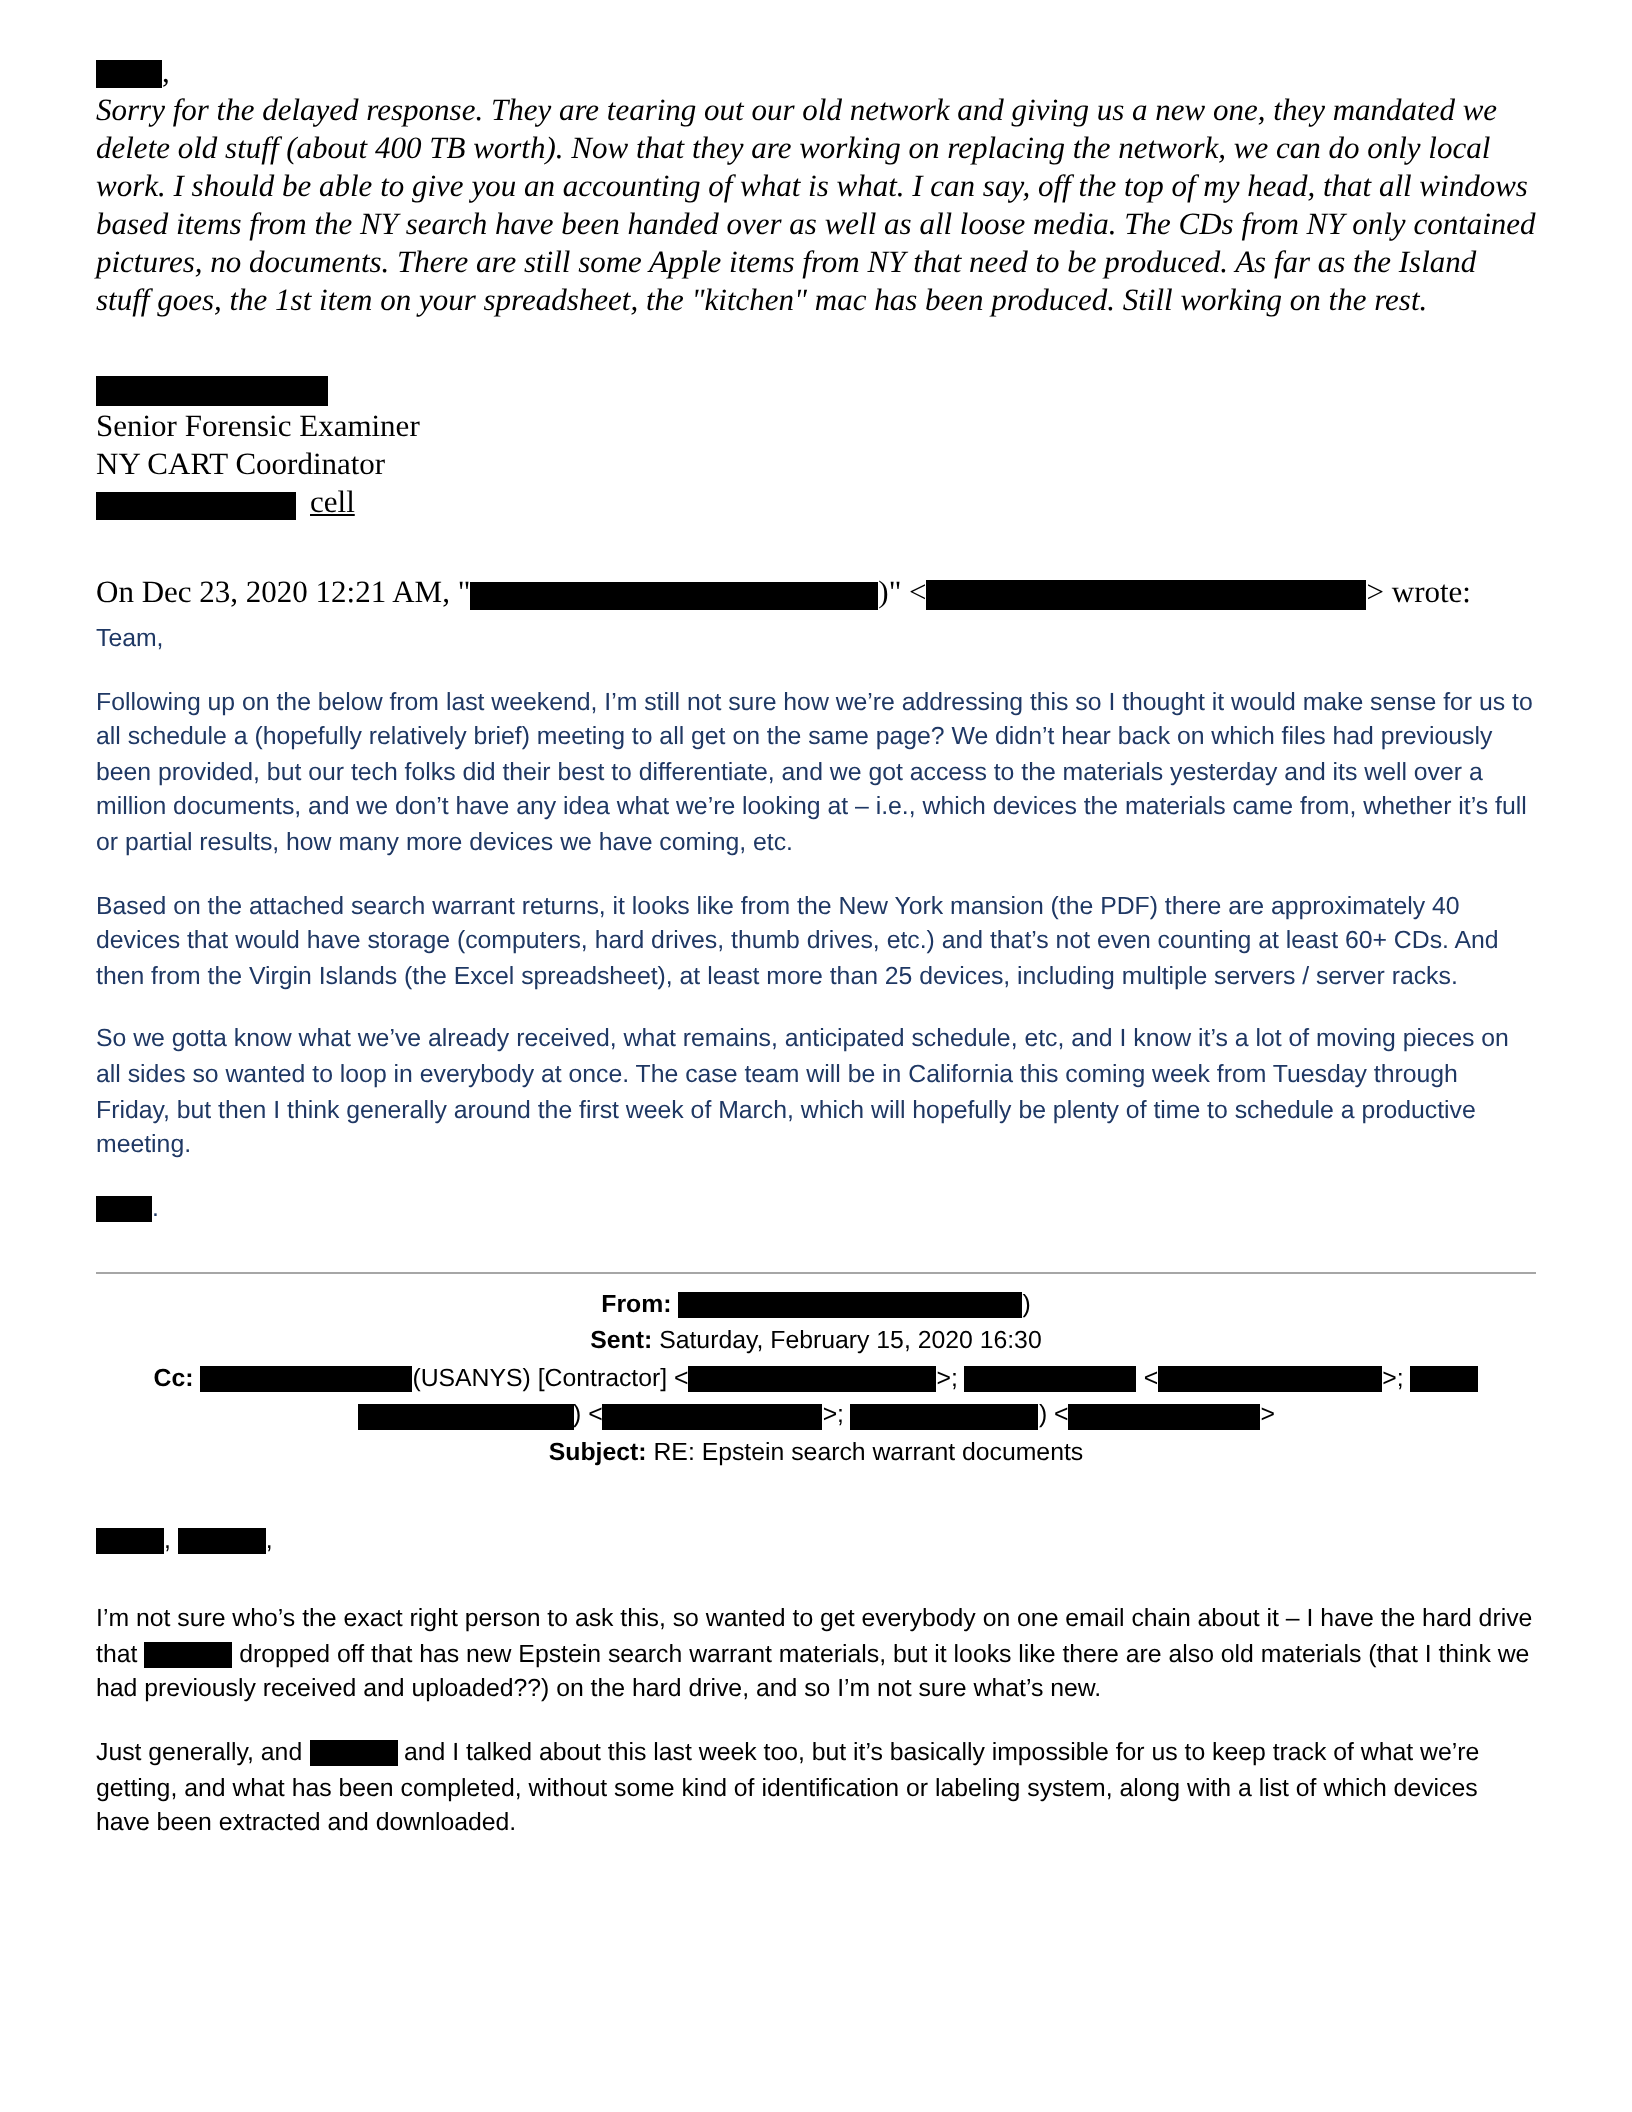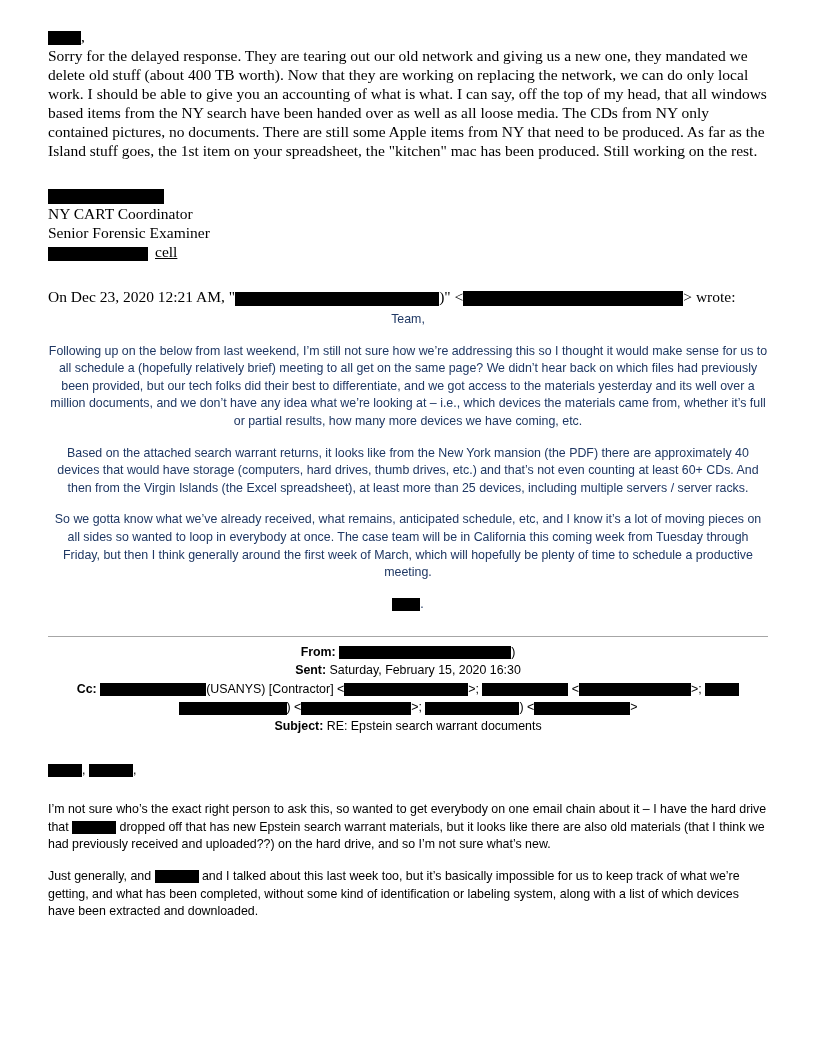--- a/index.html
+++ b/index.html
@@ -52,20 +52,21 @@
   .salutation {
     margin: 0 0 1px 0;
     height: 18px;
   }
   .salutation .redact {
     width: 33px;
     height: 14px;
   }
   .para-intro {
     margin: 0;
+    font-style: italic;
   }
   .sig-wrap {
     margin-top: 26px;
   }
   .sig-name .redact {
     width: 116px;
     height: 15px;
   }
   .sig-line {
     margin: 0;
@@ -85,21 +86,20 @@
   .onreply {
     margin-top: 26px;
     margin-bottom: 0;
     white-space: nowrap;
   }
   .onreply .r1 { width: 204px; height: 14px; }
   .onreply .r2 { width: 220px; height: 15px; }
 
   .quoted {
     margin-top: 4px;
-    text-align: center;
   }
   .quoted p {
     margin: 0 0 14px 0;
   }
   .quoted p.tight {
     margin-bottom: 0;
   }
   .q-sign .redact {
     width: 28px;
     height: 13px;
@@ -153,22 +153,22 @@
     <p class="salutation">
       <span class="redact"></span><span>,</span>
     </p>
 
     <p class="para-intro">Sorry for the delayed response. They are tearing out our old network and giving us a new one, they mandated we delete old stuff (about 400 TB worth). Now that they are working on replacing the network, we can do only local work. I should be able to give you an accounting of what is what. I can say, off the top of my head, that all windows based items from the NY search have been handed over as well as all loose media. The CDs from NY only contained pictures, no documents. There are still some Apple items from NY that need to be produced. As far as the Island stuff goes, the 1st item on your spreadsheet, the "kitchen" mac has been produced. Still working on the rest.</p>
 
     <div class="sig-wrap">
       <p class="sig-name sig-line">
         <span class="redact"></span>
       </p>
+      <p class="sig-line">Senior Forensic Examiner</p>
       <p class="sig-line">NY CART Coordinator</p>
-      <p class="sig-line">Senior Forensic Examiner</p>
       <p class="sig-contact">
         <span class="redact"></span><span class="contact-label">cell</span>
       </p>
     </div>
 
     <p class="onreply">
       <span>On Dec 23, 2020 12:21 AM, "</span><span class="redact r1"></span><span>)" &lt;</span><span class="redact r2"></span><span>&gt; wrote:</span>
     </p>
   </div>
 

